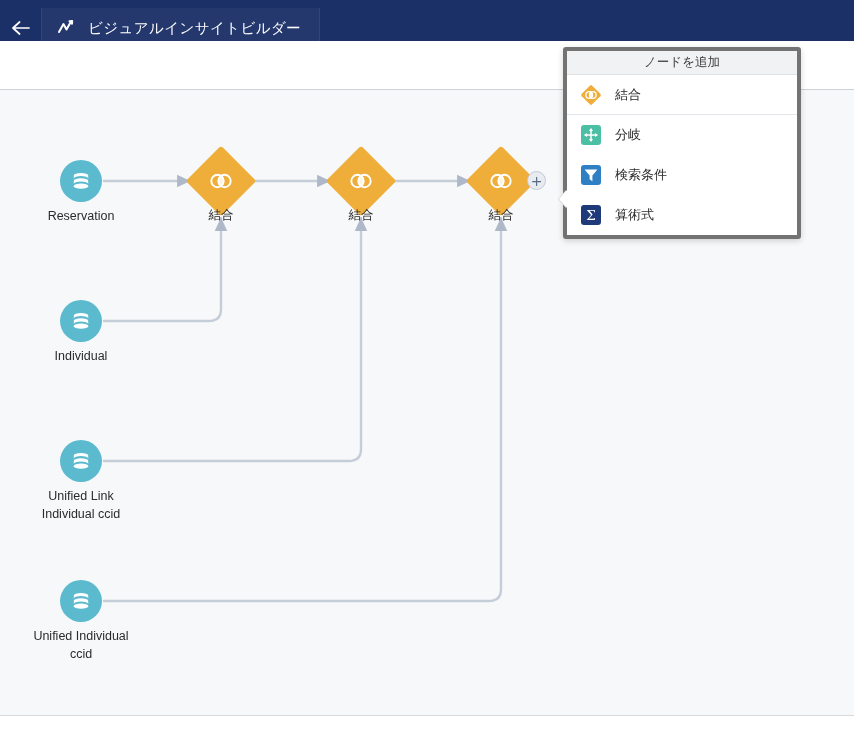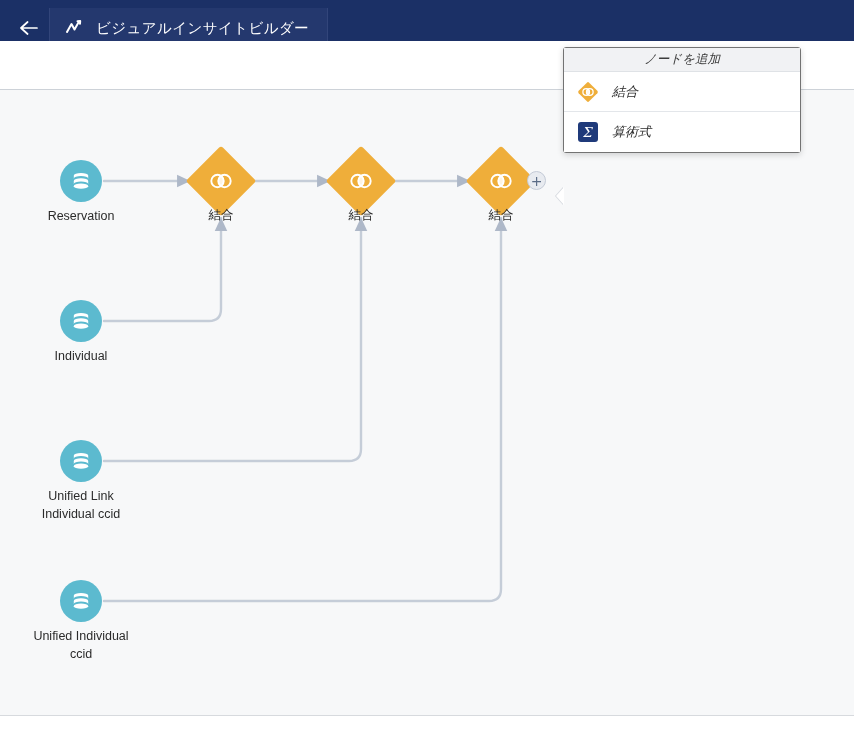--- a/index.html
+++ b/index.html
@@ -8,21 +8,21 @@
     font-family: "Liberation Sans", "DejaVu Sans", sans-serif;
     background: #ffffff;
     overflow: hidden;
   }
 
   
   .app-header {
     position: absolute; top: 0; left: 0;
     width: 854px; height: 56px;
     background: #1B3066;
-    display: flex; align-items: center; padding-left: 8px;
+    display: flex; align-items: center;
   }
   .back-btn {
     width: 41px; height: 41px;
     display: flex; align-items: center; justify-content: center;
     cursor: pointer;
   }
   .back-btn svg { display: block; }
   .header-tab {
     height: 41px;
     background: #24386E;
@@ -119,25 +119,24 @@
     cursor: pointer;
     font-family: "DejaVu Sans", sans-serif;
   }
 
   
   .menu {
     position: absolute;
     top: 47px; left: 563px;
     width: 238px;
     background: #ffffff;
-    border: 1px solid #737373;
+    border: 4px solid #737373;
     border-radius: 3px;
     box-shadow: 0 2px 6px rgba(0,0,0,.16);
     z-index: 40;
-    font-style: italic;
   }
   .menu-header {
     height: 24px;
     background: #F1F2F4;
     border-bottom: 1px solid #dfe2e6;
     display: flex; align-items: center; justify-content: center;
     font-size: 12.5px;
     color: #3c3c3c;
   }
   .menu-item {
@@ -318,21 +317,42 @@
     <svg class="mi-icon" viewBox="0 0 22 22">
       <rect x="3.6" y="3.6" width="14.8" height="14.8" rx="1.6" fill="#EFAE3A" transform="rotate(45 11 11)"></rect>
       <circle cx="9.2" cy="11" r="3.3" fill="none" stroke="#ffffff" stroke-width="1.3"></circle>
       <circle cx="12.8" cy="11" r="3.3" fill="none" stroke="#ffffff" stroke-width="1.3"></circle>
       <path d="M11 8.1 A3.3 3.3 0 0 1 11 13.9 A3.3 3.3 0 0 1 11 8.1 z" fill="#ffffff" opacity=".9"></path>
     </svg>
     <span class="menu-item-label">結合</span>
   </div>
 
 
-
+  <div class="menu-item">
+    <svg class="mi-icon" viewBox="0 0 22 22">
+      <rect x="1" y="1" width="20" height="20" rx="3" fill="#4BBFA4"></rect>
+      <g stroke="#ffffff" stroke-width="1.5" fill="none" stroke-linecap="round">
+        <path d="M11 5.4 V16.6"></path>
+        <path d="M5.4 11 H16.6"></path>
+      </g>
+      <path d="M11 4 L13.1 7 L8.9 7 z" fill="#ffffff"></path>
+      <path d="M11 18 L13.1 15 L8.9 15 z" fill="#ffffff"></path>
+      <path d="M4 11 L7 8.9 L7 13.1 z" fill="#ffffff"></path>
+      <path d="M18 11 L15 8.9 L15 13.1 z" fill="#ffffff"></path>
+    </svg>
+    <span class="menu-item-label">分岐</span>
+  </div>
+
+  <div class="menu-item">
+    <svg class="mi-icon" viewBox="0 0 22 22">
+      <rect x="1" y="1" width="20" height="20" rx="3" fill="#2F7FC4"></rect>
+      <path d="M4.6 5.6 H17.4 L12.4 11.6 V17.2 L9.6 15.2 V11.6 z" fill="#ffffff"></path>
+    </svg>
+    <span class="menu-item-label">検索条件</span>
+  </div>
 
 
   <div class="menu-item">
     <svg class="mi-icon" viewBox="0 0 22 22">
       <rect x="1" y="1" width="20" height="20" rx="3" fill="#1F3A7A"></rect>
       <text x="11" y="16.2" font-family="DejaVu Serif, serif" font-size="13.5" fill="#ffffff" text-anchor="middle">Σ</text>
     </svg>
     <span class="menu-item-label">算術式</span>
   </div>
 </div>

